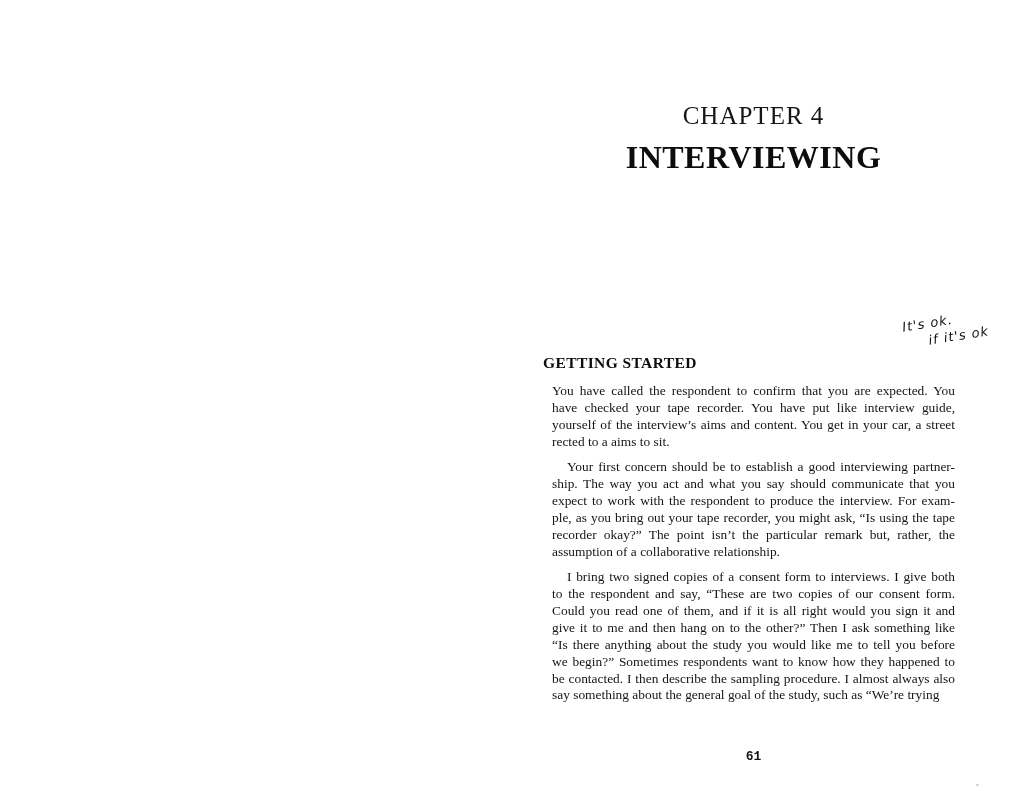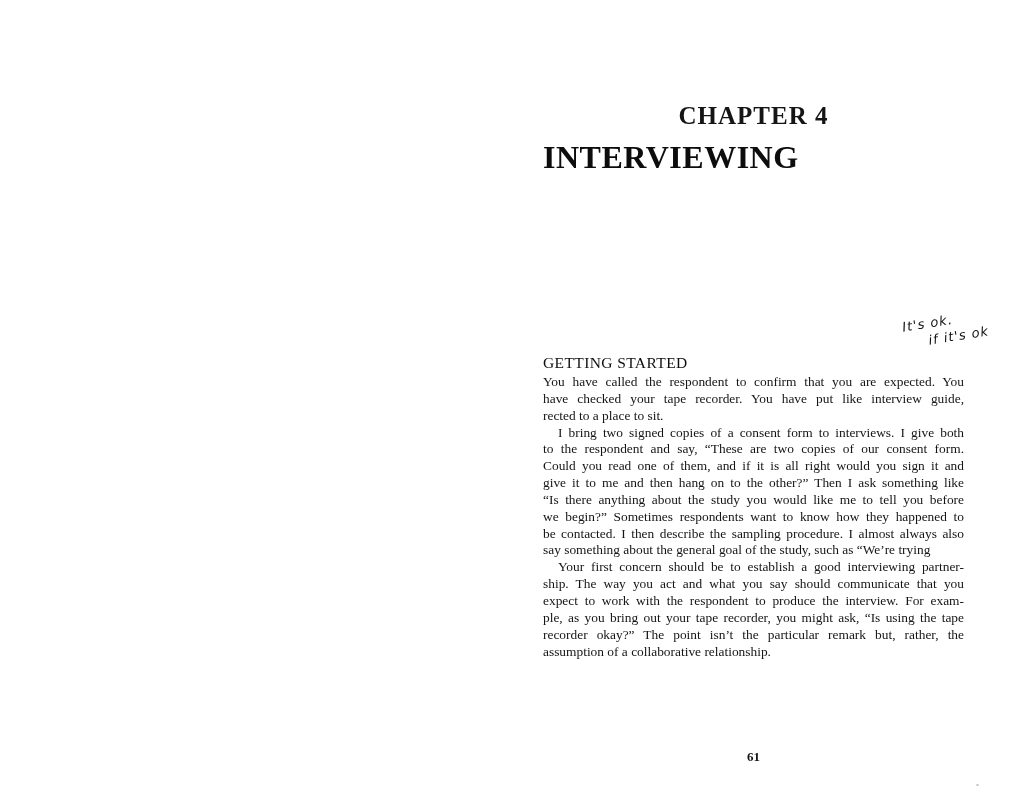--- a/index.html
+++ b/index.html
@@ -24,28 +24,29 @@
     height: 791px;
   }
   .chapter-label {
     position: absolute;
     top: 102px;
     left: 0;
     width: 100%;
     text-align: center;
     font-size: 25px;
     letter-spacing: 1px;
-    font-weight: 700;
+    font-weight: 400;
     color: #151515;
   }
   .chapter-title {
     position: absolute;
     top: 139px;
     left: 0;
     width: 100%;
+    text-align: center;
     font-size: 32px;
     font-weight: 700;
     letter-spacing: 0.5px;
     color: #0d0d0d;
   }
   .annotation {
     position: absolute;
     top: 312px;
     left: 360px;
     transform: rotate(-9deg);
@@ -63,53 +64,54 @@
   .annotation .ann-line2 {
     display: block;
     padding-left: 24px;
     letter-spacing: 1px;
   }
   .section-heading {
     position: absolute;
     top: 354px;
     left: 0;
     font-size: 15.5px;
-    font-weight: 400;
+    font-weight: 700;
     letter-spacing: 0.4px;
     color: #0e0e0e;
   }
   .body-text {
     position: absolute;
     top: 374px;
     left: 0;
     width: 421px;
     font-size: 13.4px;
     line-height: 16.85px;
     color: #141414;
   }
-  .paragraph { margin: 0; }
+  .paragraph { margin: 9px; }
   .paragraph .line {
     text-align: justify;
     text-align-last: justify;
   }
   .paragraph .line.last {
     text-align-last: left;
   }
   .paragraph.indent .line:first-child {
     text-indent: 15px;
   }
   .page-number {
     position: absolute;
     top: 749px;
     left: 0;
     width: 100%;
     text-align: center;
     font-size: 13px;
     font-weight: 700;
     color: #161616;
+    font-family: Liberation Mono, monospace;
   }
   .scan-speck {
     position: absolute;
     left: 976px;
     top: 784px;
     width: 3px;
     height: 2px;
     background: #c9c9c9;
     border-radius: 50%;
   }
@@ -128,39 +130,40 @@
       <span class="ann-line1">It's ok.</span>
       <span class="ann-line2">if it's ok</span>
     </div>
 
     <div class="section-heading">GETTING STARTED</div>
 
     <div class="body-text">
         <div class="paragraph">
           <div class="line">You have called the respondent to confirm that you are expected. You</div>
           <div class="line">have checked your tape recorder. You have put like interview guide,</div>
-          <div class="line last">rected to a place to sit.</div>
+          <div class="line">yourself of the interview’s aims and content. You get in your car, a street</div>
+          <div class="line last">rected to a aims to sit.</div>
+        </div>
+        <div class="paragraph indent">
+          <div class="line">Your first concern should be to establish a good interviewing partner-</div>
+          <div class="line">ship. The way you act and what you say should communicate that you</div>
+          <div class="line">expect to work with the respondent to produce the interview. For exam-</div>
+          <div class="line">ple, as you bring out your tape recorder, you might ask, “Is using the tape</div>
+          <div class="line">recorder okay?” The point isn’t the particular remark but, rather, the</div>
+          <div class="line last">assumption of a collaborative relationship.</div>
         </div>
         <div class="paragraph indent">
           <div class="line">I bring two signed copies of a consent form to interviews. I give both</div>
           <div class="line">to the respondent and say, “These are two copies of our consent form.</div>
           <div class="line">Could you read one of them, and if it is all right would you sign it and</div>
           <div class="line">give it to me and then hang on to the other?” Then I ask something like</div>
           <div class="line">“Is there anything about the study you would like me to tell you before</div>
           <div class="line">we begin?” Sometimes respondents want to know how they happened to</div>
           <div class="line">be contacted. I then describe the sampling procedure. I almost always also</div>
           <div class="line last">say something about the general goal of the study, such as “We’re trying</div>
         </div>
-        <div class="paragraph indent">
-          <div class="line">Your first concern should be to establish a good interviewing partner-</div>
-          <div class="line">ship. The way you act and what you say should communicate that you</div>
-          <div class="line">expect to work with the respondent to produce the interview. For exam-</div>
-          <div class="line">ple, as you bring out your tape recorder, you might ask, “Is using the tape</div>
-          <div class="line">recorder okay?” The point isn’t the particular remark but, rather, the</div>
-          <div class="line last">assumption of a collaborative relationship.</div>
-        </div>
       </div>
 
     <div class="page-number">61</div>
   </div>
 
   <div class="scan-speck"></div>
 </div>
 
 </body></html>

